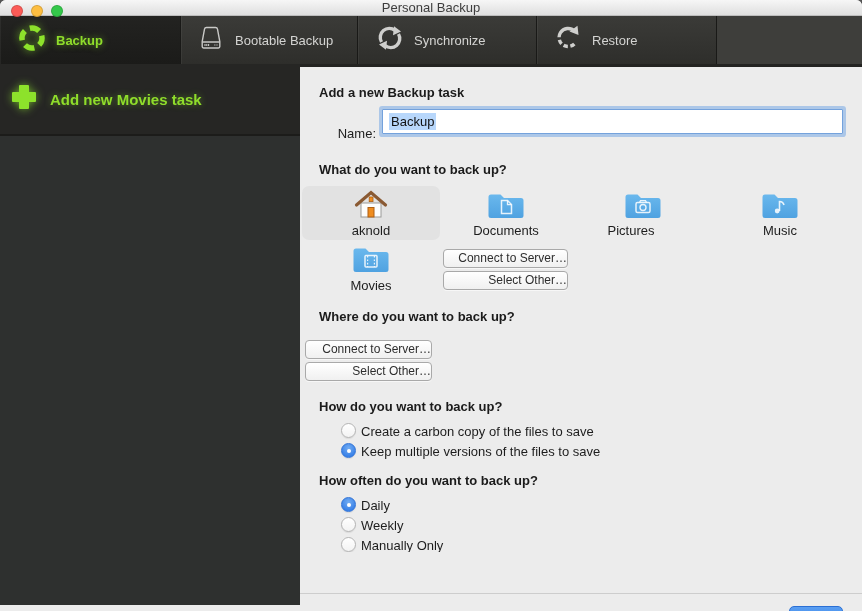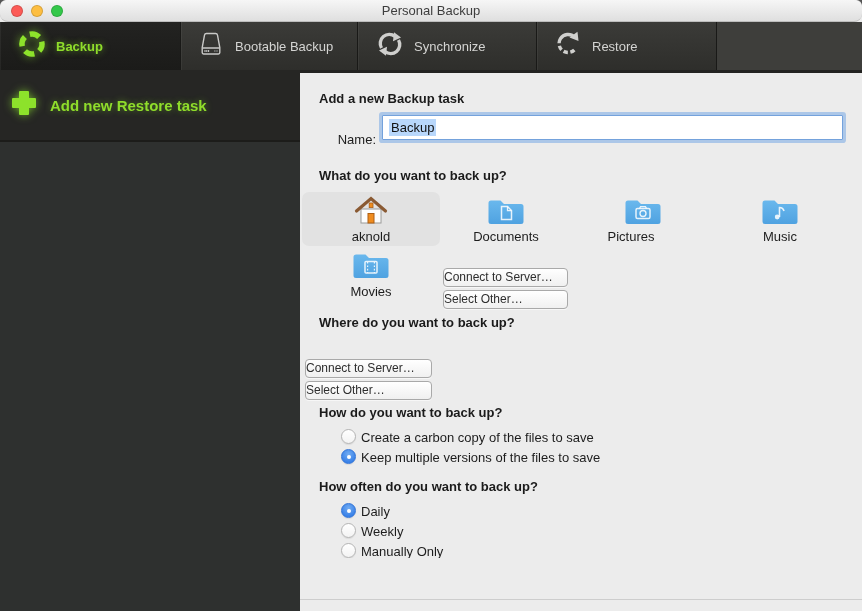--- a/index.html
+++ b/index.html
@@ -1,22 +1,22 @@
 <!DOCTYPE html>
 <html><head>
 <meta charset="utf-8">
 <style>
   html,body{margin:0;padding:0;background:#555;}
   *{box-sizing:border-box;}
   .window{width:862px;height:611px;position:relative;font-family:"Liberation Sans",sans-serif;
     border-radius:6px 6px 0 0;overflow:hidden;background:#ececec;}
 
   
-  .titlebar{height:22px;background:linear-gradient(#f6f6f6,#dfdfdf);border-bottom:1px solid #bdbdbd;
-    display:flex;align-items:center;justify-content:center;position:relative;border-radius:8px;}
+  .titlebar{height:16px;background:linear-gradient(#f6f6f6,#dfdfdf);border-bottom:1px solid #bdbdbd;
+    display:flex;align-items:flex-end;justify-content:center;position:relative;}
   .titlebar .title{font-size:13px;color:#3d3d3d;}
   .lights{position:absolute;left:11px;top:5px;display:flex;gap:8px;}
   .light{width:12px;height:12px;border-radius:50%;border:1px solid rgba(0,0,0,.15);}
   .light.red{background:#fc5b57;}
   .light.yellow{background:#fdbe41;}
   .light.green{background:#34c84a;}
 
   
   .toolbar{height:48px;display:flex;background:#32322f;}
   .tab{display:flex;align-items:center;border-right:1px solid #191917;
@@ -53,22 +53,22 @@
     font-size:13px;color:#111;display:flex;align-items:center;padding-left:6px;}
   .sel{background:#b8d7fb;padding:1px 2px;}
 
   
   .srcsel{position:absolute;left:2px;top:122px;width:138px;height:54px;background:#e2e2e2;border-radius:7px;}
   .srccell{position:absolute;width:138px;text-align:center;}
   .srcicon{display:inline-block;}
   .srclabel{position:absolute;width:138px;text-align:center;font-size:13px;color:#1d1d1d;}
 
   .pushbtn{position:absolute;height:19px;background:linear-gradient(#ffffff,#f0f0f0);
-    border:1px solid #a9a9a9;border-radius:4px;font-size:12px;color:#2e2e2e;text-align:left;
-    line-height:16px;box-shadow:0 1px 0 rgba(255,255,255,.6);cursor:default;margin-top:13px;}
+    border:1px solid #a9a9a9;border-radius:4px;font-size:12px;color:#2e2e2e;text-align:right;
+    line-height:16px;box-shadow:0 1px 0 rgba(255,255,255,.6);cursor:default;}
 
   
   .radio{position:absolute;width:15px;height:15px;border-radius:50%;
     background:linear-gradient(#fff,#f3f3f3);border:1px solid #b4b4b4;
     box-shadow:0 1px 1px rgba(0,0,0,.08);}
   .radio.on{background:radial-gradient(circle at 50% 32%,#72acf2,#3a82e8 72%);border-color:#3173d6;}
   .radio.on::after{content:"";position:absolute;left:4.5px;top:4.5px;width:4.5px;height:4.5px;border-radius:50%;background:#fff;}
   .radio-label{position:absolute;font-size:13px;color:#1d1d1d;white-space:nowrap;}
 
   .addbtn{position:absolute;right:19px;top:12px;width:54px;height:23px;border-radius:5px;
@@ -139,21 +139,21 @@
 
   <div class="body">
 
     <div class="sidebar">
       <div class="addtask">
         <span class="glow-green">
           <svg width="30" height="30" viewBox="0 0 30 30">
             <path d="M11 4 h8 v7 h7 v8 h-7 v7 h-8 v-7 h-7 v-8 h7 z" fill="#8de22b" stroke="#8de22b" stroke-width="2" stroke-linejoin="round"></path>
           </svg>
         </span>
-        <span class="addtask-label">Add new Restore task</span>
+        <span class="addtask-label">Add new Movies task</span>
       </div>
       <div style="flex:1"></div>
     </div>
 
     <div class="main">
       <div class="scrollarea">
         <div class="main-topedge"></div>
 
         <div class="heading" style="left:19px;top:21px">Add a new Backup task</div>
         <div class="fieldlabel" style="left:0;top:50px;width:76px;text-align:right">Name:</div>

